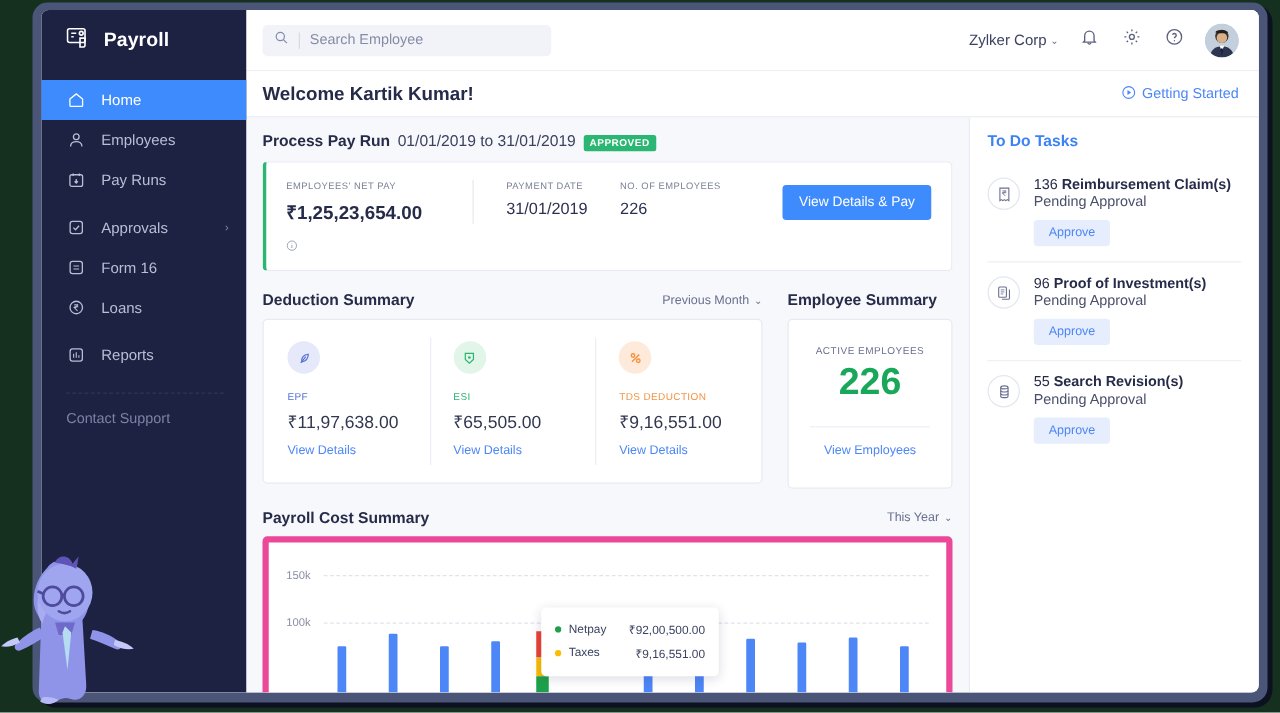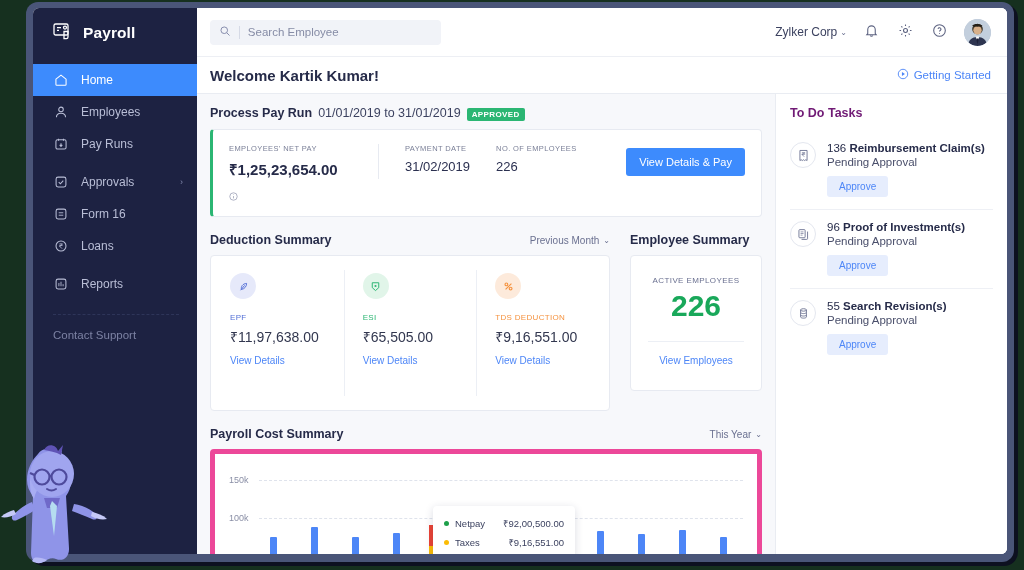--- a/index.html
+++ b/index.html
@@ -323,21 +323,21 @@
   }
   .dropdown .caret { font-size: 8px; }
 
   .card {
     background: #ffffff;
     border: 1px solid #e7eaf1;
     border-radius: 4px;
   }
   .deduction-card {
     display: flex;
-    height: 156px;
+    height: 132px;
   }
   .ded-item {
     flex: 1 1 0;
     padding: 17px 0 0 19px;
     position: relative;
   }
   .ded-item + .ded-item::before {
     content: "";
     position: absolute;
     left: 0; top: 14px; bottom: 14px;
@@ -453,21 +453,21 @@
     border-radius: 50%;
     margin-right: 6px;
     flex: 0 0 5px;
   }
   .tt-val { margin-left: auto; }
 
   
   .todo-title {
     font-size: 12.5px;
     font-weight: bold;
-    color: #701a75;
+    color: #3b82f6;
     margin-bottom: 11px;
   }
   .todo-item {
     display: flex;
     gap: 11px;
     padding: 11px 0 12px 0;
     border-bottom: 1px solid #eef0f5;
   }
   .todo-item:last-child { border-bottom: none; }
   .todo-ico {
@@ -695,21 +695,21 @@
         </div>
 
         <div class="payrun-card">
           <div class="payrun-row">
             <div class="stat with-rule">
               <div class="stat-label">EMPLOYEES' NET PAY</div>
               <div class="stat-value">₹1,25,23,654.00</div>
             </div>
             <div class="stat">
               <div class="stat-label">PAYMENT DATE</div>
-              <div class="stat-value sm">31/02/2019</div>
+              <div class="stat-value sm">31/01/2019</div>
             </div>
             <div class="stat">
               <div class="stat-label">NO. OF EMPLOYEES</div>
               <div class="stat-value sm">226</div>
             </div>
             <button class="btn-primary">View Details &amp; Pay</button>
           </div>
           <div class="payrun-note">
             <span>
               <svg width="9" height="9" viewBox="0 0 16 16" fill="none" stroke="#9aa0b5" stroke-width="1.4">

